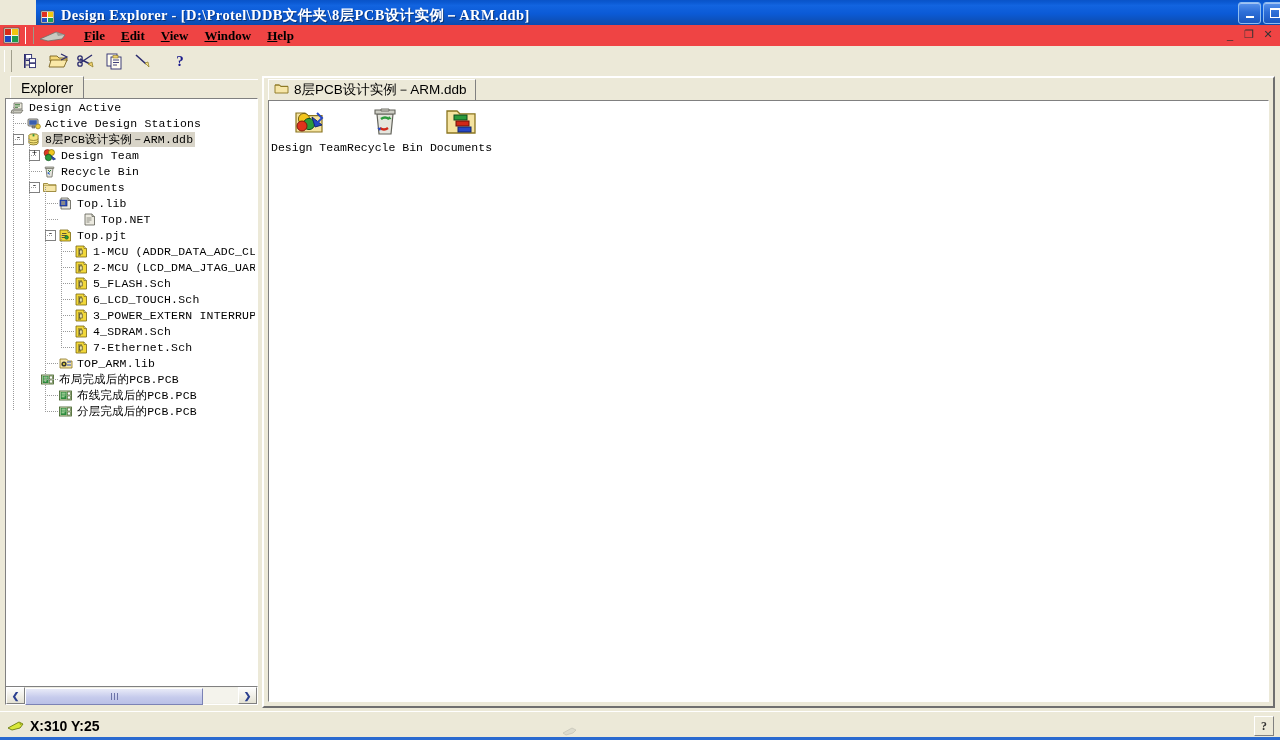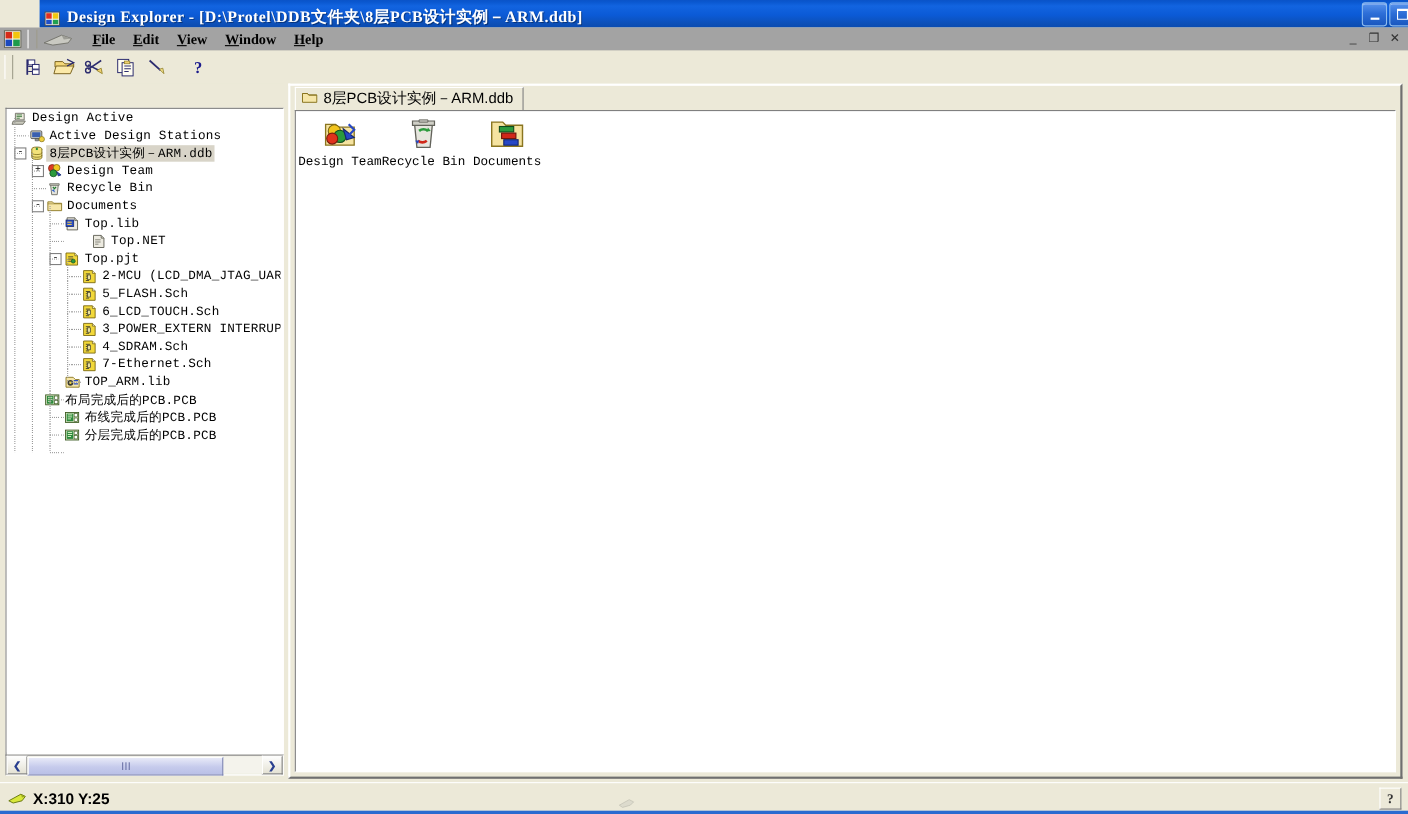--- a/index.html
+++ b/index.html
@@ -57,21 +57,21 @@
     border-color: #f0a28f;
     width: 23px;
   }
   .win-btn .glyph-min { display:block; width:8px; height:2px; background:#fff; margin-top:7px;}
   .win-btn .glyph-max { display:block; width:8px; height:7px; border:1px solid #fff; border-top-width:2px;}
 
   
   .menubar {
     position: absolute; left: 0; top: 25px;
     width: 1280px; height: 21px;
-    background: #a3a3a3;
+    background: #ef4444;
     display: flex; align-items: center;
     border-bottom: 0;
   }
   .menu-appicon {
     width: 20px; height: 19px;
     margin: 0 3px 0 2px;
     position: relative;
     flex: 0 0 auto;
   }
   .menu-grip {
@@ -434,20 +434,26 @@
     </div>
     <div class="tb-sep"></div>
     <div class="tb-btn">
       <svg width="20" height="20" viewBox="0 0 20 20">
         <text x="10" y="15" text-anchor="middle" font-family="Liberation Serif, serif" font-size="15" font-weight="bold" fill="#1a1a8c">?</text>
       </svg>
     </div>
   </div>
 
   <div class="explorer-panel">
+    <div class="tabstrip">
+      <div class="tabrest"></div>
+      <div class="tab">
+        <span>Explorer</span>
+      </div>
+    </div>
 
     <div class="tree-box">
       <div class="tree-inner" id="tree-inner">
           <div class="row" style="padding-left: 4px;">
             <span class="ico"><svg width="16" height="15" viewBox="0 0 16 15">
                 <path d="M2 10 h11 l-2 3 H1 Z" fill="#c9c9bd" stroke="#6a6a60" stroke-width=".8"></path>
                 <path d="M4 3 h8 v6 H4 Z" fill="#eceade" stroke="#6a6a60" stroke-width=".8"></path>
                 <path d="M5 4.5 h5 M5 6 h5 M5 7.5 h3" stroke="#3a7a3a" stroke-width=".8"></path>
               </svg></span>
             <span class="lbl">Design Active</span>
@@ -517,20 +523,29 @@
           </div>
           <div class="row" style="padding-left: 52px;">
             <span class="expander" style="left:39px;top:3px;">-</span>
             <span class="ico"><svg width="16" height="15" viewBox="0 0 16 15">
                 <path d="M2 2 h8 l2.5 2.5 V13 H2 Z" fill="#f2d83a" stroke="#7a6810" stroke-width=".8"></path>
                 <path d="M10 2 v2.5 h2.5" fill="#e9e6d0" stroke="#7a6810" stroke-width=".7"></path>
                 <path d="M4 5.5 h4.5 M4 7.5 h4.5 M4 9.5 h3" stroke="#3a3a30" stroke-width=".8"></path>
                 <circle cx="8.6" cy="9.4" r="1.8" fill="#2b9a3c" stroke="#12501f" stroke-width=".6"></circle>
               </svg></span>
             <span class="lbl">Top.pjt</span>
+          </div>
+          <div class="row" style="padding-left: 68px;">
+            <span class="ico"><svg width="16" height="15" viewBox="0 0 16 15">
+                <path d="M2 2 h8 l2.5 2.5 V13 H2 Z" fill="#f2d83a" stroke="#7a6810" stroke-width=".8"></path>
+                <path d="M10 2 v2.5 h2.5" fill="#eeeada" stroke="#7a6810" stroke-width=".7"></path>
+                <path d="M4 5 h4 M4 7 h4 M4 9 h4 M4 11 h3" stroke="#3a3a30" stroke-width=".8"></path>
+                <rect x="5.6" y="6" width="2.6" height="4" fill="#e8e0a0" stroke="#3a3a30" stroke-width=".6"></rect>
+              </svg></span>
+            <span class="lbl">1-MCU (ADDR_DATA_ADC_CL</span>
           </div>
           <div class="row" style="padding-left: 68px;">
             <span class="ico"><svg width="16" height="15" viewBox="0 0 16 15">
                 <path d="M2 2 h8 l2.5 2.5 V13 H2 Z" fill="#f2d83a" stroke="#7a6810" stroke-width=".8"></path>
                 <path d="M10 2 v2.5 h2.5" fill="#eeeada" stroke="#7a6810" stroke-width=".7"></path>
                 <path d="M4 5 h4 M4 7 h4 M4 9 h4 M4 11 h3" stroke="#3a3a30" stroke-width=".8"></path>
                 <rect x="5.6" y="6" width="2.6" height="4" fill="#e8e0a0" stroke="#3a3a30" stroke-width=".6"></rect>
               </svg></span>
             <span class="lbl">2-MCU (LCD_DMA_JTAG_UAR</span>
           </div>

